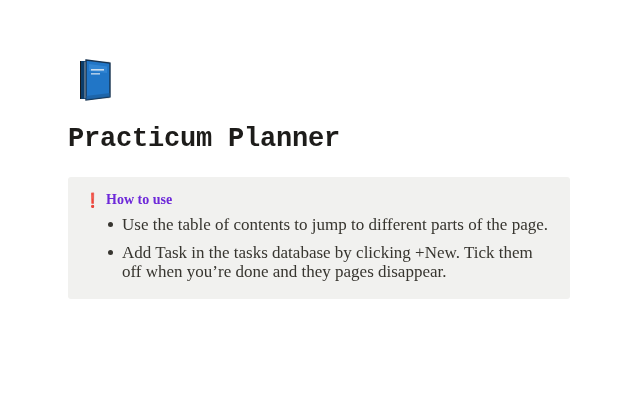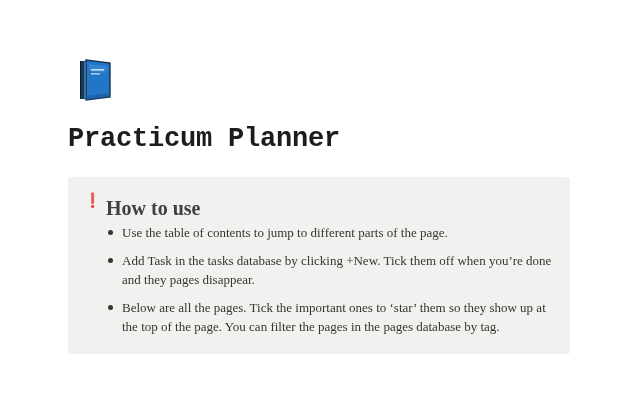--- a/index.html
+++ b/index.html
@@ -67,34 +67,33 @@
     color: #d44c47;
     font-size: 14px;
     font-weight: bold;
     line-height: 18px;
     width: 14px;
     flex: 0 0 14px;
     text-align: center;
     font-family: "DejaVu Sans", sans-serif;
   }
   .callout-title {
-    font-size: 20px;
+    font-size: 14px;
     font-weight: bold;
     line-height: 18px;
-    color: #404040;
-    margin-top: 8px;
+    color: #6d28d9;
   }
   ul.bullets {
     list-style: none;
     margin: 0;
     padding: 0 0 0 22px;
   }
   ul.bullets li {
     position: relative;
-    font-size: 13px;
+    font-size: 17px;
     line-height: 19px;
     color: #37352f;
     padding-left: 16px;
     margin-bottom: 9px;
   }
   ul.bullets li:last-child {
     margin-bottom: 0;
   }
   ul.bullets li::before {
     content: "";
@@ -140,18 +139,17 @@
     <h1 class="page-title">Practicum Planner</h1>
 
     <div class="callout">
       <div class="callout-head">
         <span class="callout-emoji">❗</span>
         <span class="callout-title">How to use</span>
       </div>
       <ul class="bullets">
         <li>Use the table of contents to jump to different parts of the page.</li>
         <li>Add Task in the tasks database by clicking +New. Tick them off when you’re done and they pages disappear.</li>
-        <li>Below are all the pages. Tick the important ones to ‘star’ them so they show up at the top of the page. You can filter the pages in the pages database by tag.</li>
       </ul>
     </div>
 
   </div>
 </div>
 
 </body></html>

